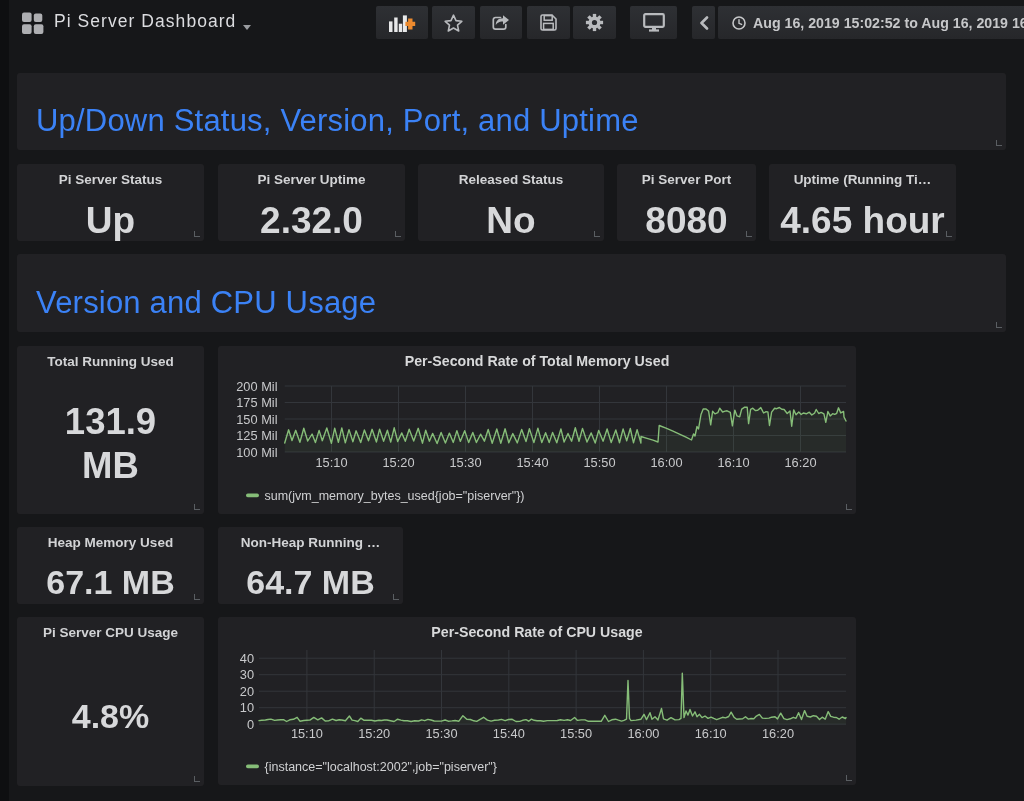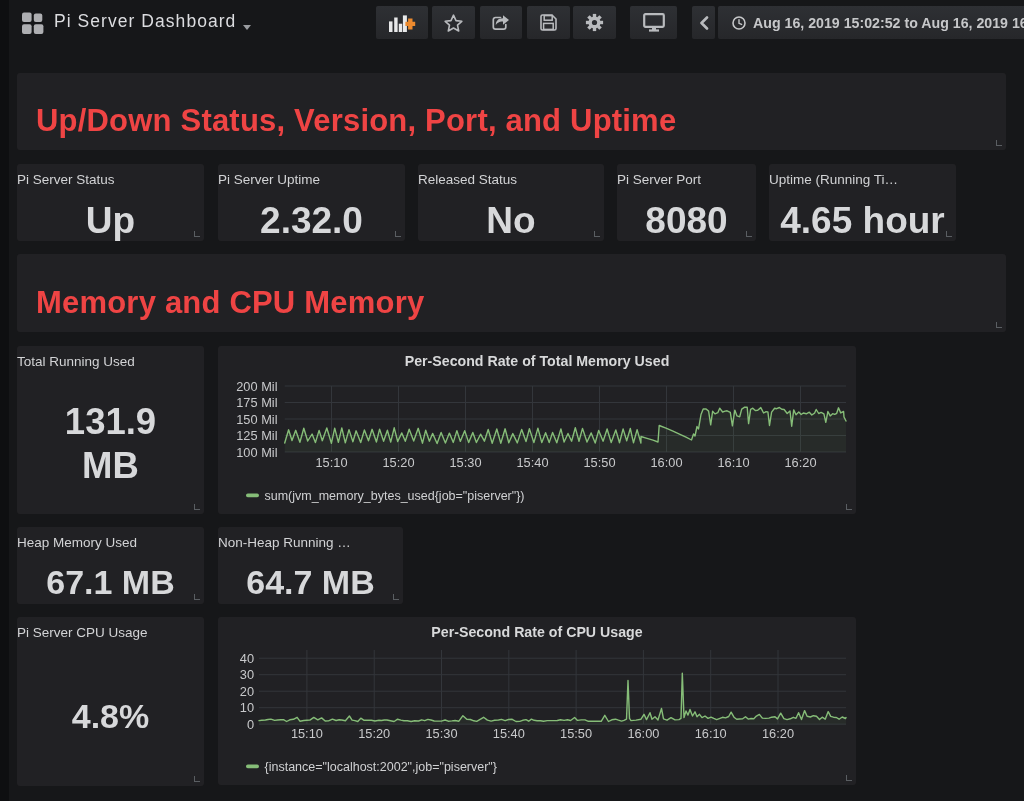--- a/index.html
+++ b/index.html
@@ -1,20 +1,20 @@
 <!DOCTYPE html>
 <html><head><meta charset="utf-8"><title>Pi Server Dashboard</title>
 <style>
 html,body{margin:0;padding:0;background:#161719;}
 body{width:1024px;height:801px;position:relative;overflow:hidden;font-family:"Liberation Sans",sans-serif;}
 .panel{position:absolute;background:#212124;border-radius:3px;}
-.ptitle{position:absolute;top:8px;left:0;right:0;font-size:13.5px;font-weight:normal;color:#d2d3d5;line-height:16px;}
+.ptitle{position:absolute;top:8px;left:0;right:0;text-align:center;font-size:13.5px;font-weight:bold;color:#d2d3d5;line-height:16px;}
 .sval{position:absolute;left:0;right:0;text-align:center;font-weight:bold;color:#d7d8da;line-height:0;}
 .rh{position:absolute;right:4px;bottom:4px;width:5px;height:5px;border-left:1.5px solid #5a5e62;border-bottom:1.5px solid #5a5e62;}
-.rowtitle{position:absolute;left:19px;font-size:31px;font-weight:700;color:#ef4444;line-height:31px;white-space:nowrap;letter-spacing:0.2px;}
+.rowtitle{position:absolute;left:19px;font-size:31px;font-weight:400;color:#3b82f6;line-height:31px;white-space:nowrap;letter-spacing:0.2px;}
 .navbtn{position:absolute;top:6px;height:33px;background:linear-gradient(180deg,#2e3034,#26272a);border-radius:2px;display:flex;align-items:center;justify-content:center;}
 </style></head><body>
 <div style="position:absolute;left:0;top:0;width:9px;height:801px;background:#0e0f11"></div>
 
 <svg width="23" height="23" style="position:absolute;left:21px;top:12px" viewBox="0 0 23 23">
 <rect x="1" y="0.5" width="9.6" height="9.6" rx="2" fill="#aeafb2"></rect>
 <rect x="12.8" y="1.6" width="8.5" height="8.5" rx="2" fill="#aeafb2"></rect>
 <rect x="1" y="12.3" width="9.6" height="9.6" rx="2" fill="#aeafb2"></rect>
 <rect x="12.8" y="12.3" width="9.6" height="9.6" rx="2" fill="#aeafb2"></rect>
 </svg>
@@ -79,21 +79,21 @@
 <circle cx="7" cy="7" r="6" fill="none" stroke="#c6c7c9" stroke-width="1.6"></circle>
 <path d="M7 3.6 V7.3 L9.6 8.4" fill="none" stroke="#c6c7c9" stroke-width="1.4" stroke-linecap="round"></path>
 </svg>
 <span style="margin-left:7px;font-size:14.2px;font-weight:bold;color:#c6c7c9;white-space:nowrap">Aug 16, 2019 15:02:52 to Aug 16, 2019 16:26:52</span>
 </div>
 <div class="panel" style="left:17px;top:73px;width:989px;height:77px">
 <div class="rowtitle" style="top:32.4px">Up/Down Status, Version, Port, and Uptime</div>
 <div class="rh"></div>
   </div>
 <div class="panel" style="left:17px;top:254px;width:989px;height:78px">
-<div class="rowtitle" style="top:32.8px">Memory and CPU Memory</div>
+<div class="rowtitle" style="top:32.8px">Version and CPU Usage</div>
 <div class="rh"></div>
   </div>
 <div class="panel" style="left:17px;top:164px;width:187px;height:77px">
 <div class="ptitle">Pi Server Status</div>
 <div class="sval" style="font-size:37px;top:56.7px">Up</div>
 <div class="rh"></div>
   </div>
 <div class="panel" style="left:218px;top:164px;width:187px;height:77px">
 <div class="ptitle">Pi Server Uptime</div>
 <div class="sval" style="font-size:37px;top:56.7px">2.32.0</div>

